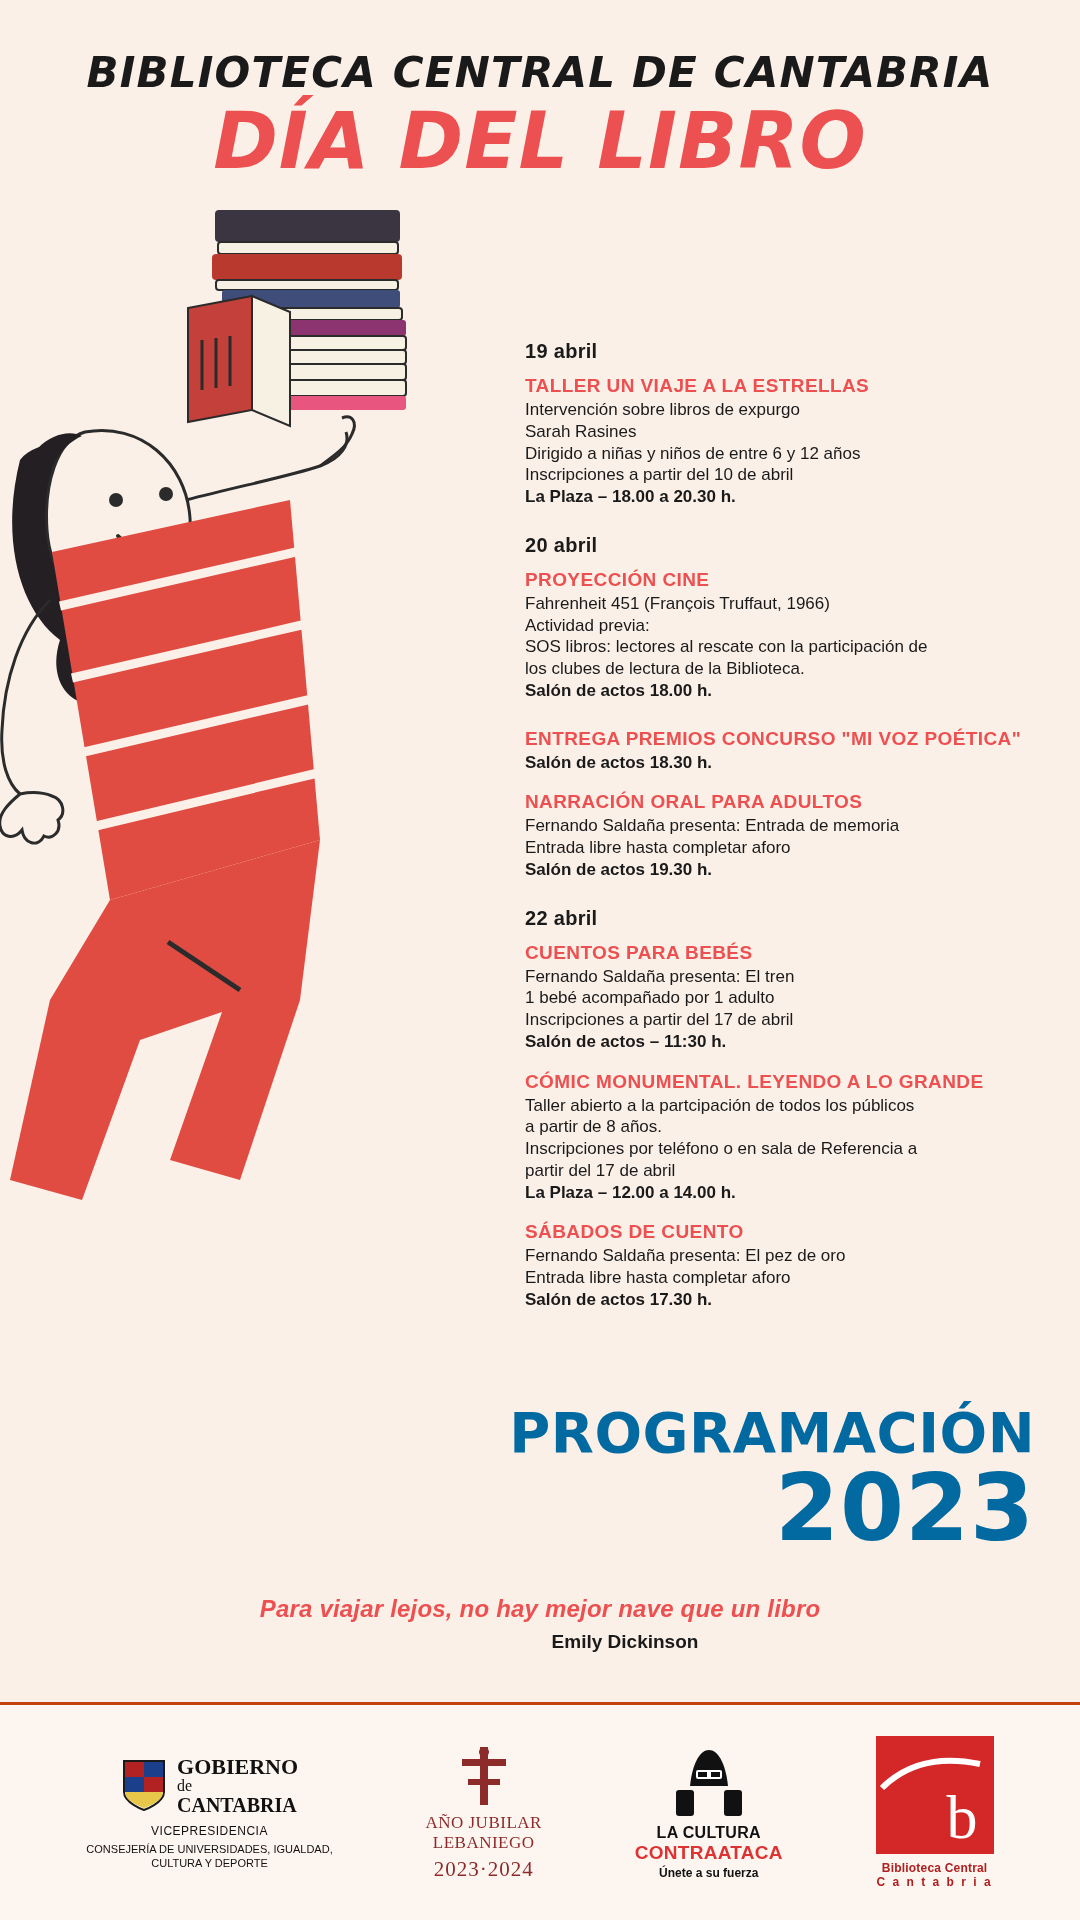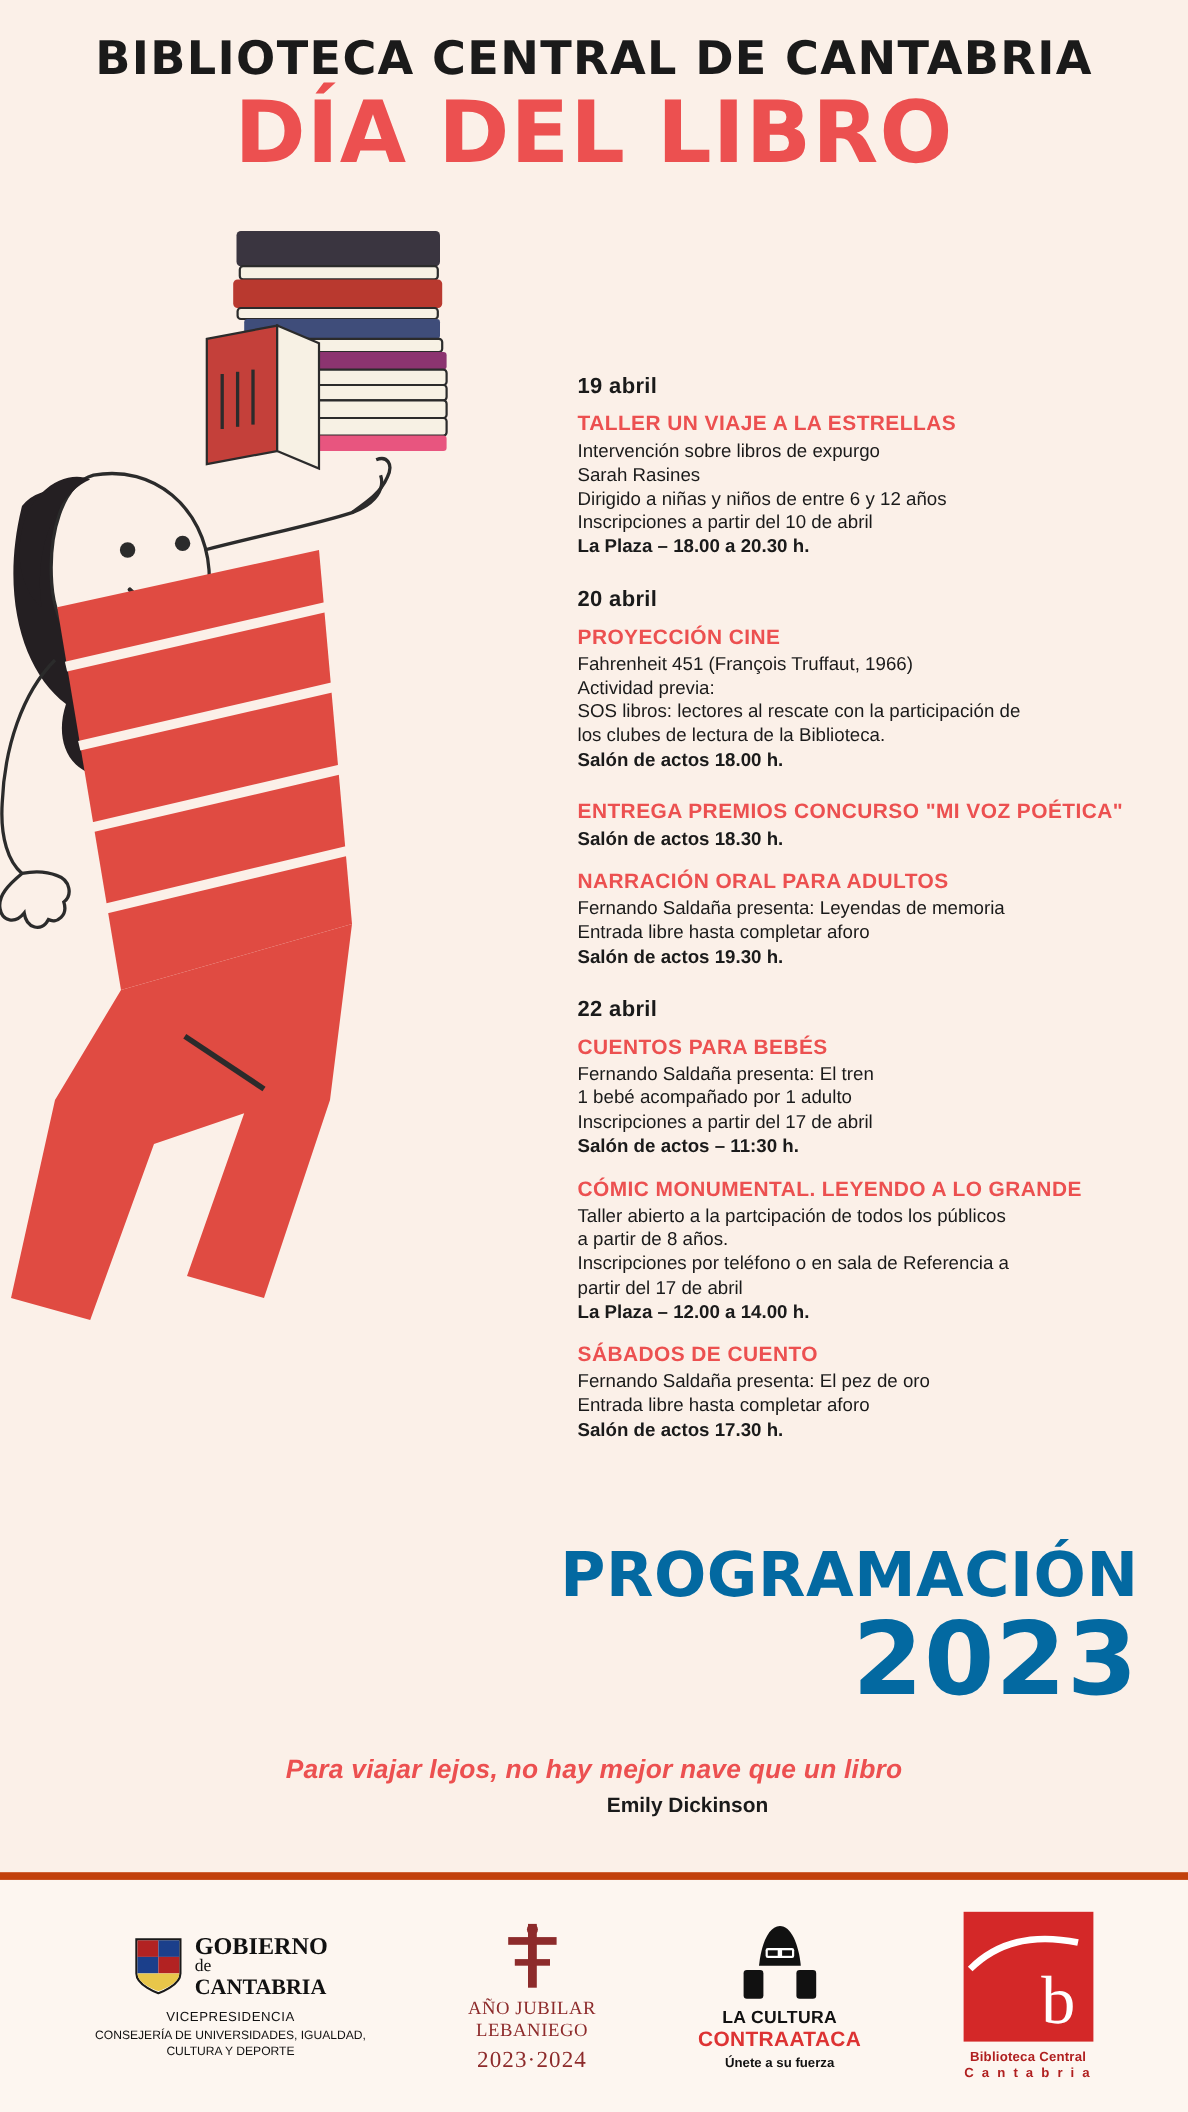--- a/index.html
+++ b/index.html
@@ -13,22 +13,23 @@
     position: relative;
     width: 1080px;
     height: 1920px;
     background: #fbf0e8;
     overflow: hidden;
   }
 
   
   .header {
     position: absolute;
-    top: 28px; left: 0; width: 100%;
+    top: 48px; left: 0; width: 100%;
     text-align: center;
+    font-style: italic;
   }
   .header-line1 {
     font-size: 42px;
     font-weight: bold;
     letter-spacing: 1.2px;
     color: #1a1a1a;
     font-family: "DejaVu Sans", sans-serif;
   }
   .header-line2 {
     font-size: 78px;
@@ -131,21 +132,21 @@
     padding-left: 170px;
   }
 
   
   .footer {
     position: absolute;
     left: 0; bottom: 0;
     width: 100%;
     height: 218px;
     background: #fdf6f0;
-    border-top: 7px solid #c2410c;
+    border-top: 3px solid #c2410c;
     display: flex;
     align-items: center;
     justify-content: space-around;
     padding: 0 40px;
   }
   .logo { text-align: center; }
 
   .gob-row { display: flex; align-items: center; gap: 10px; justify-content: center; }
   .gob-text { text-align: left; line-height: 1.05; }
   .gob-text .g1 { font-family: "Liberation Serif", serif; font-weight: bold; font-size: 22px; color: #111; }
@@ -255,21 +256,21 @@
       </div>
     </div>
 
     <div class="day-block">
       <div class="event">
         <div class="event-title">ENTREGA PREMIOS CONCURSO "MI VOZ POÉTICA"</div>
         <div class="event-place">Salón de actos 18.30 h.</div>
       </div>
       <div class="event">
         <div class="event-title">NARRACIÓN ORAL PARA ADULTOS</div>
-        <div class="event-line">Fernando Saldaña presenta: Leyendas de memoria</div>
+        <div class="event-line">Fernando Saldaña presenta: Entrada de memoria</div>
         <div class="event-line">Entrada libre hasta completar aforo</div>
         <div class="event-place">Salón de actos 19.30 h.</div>
       </div>
     </div>
 
     <div class="day-block">
       <div class="day-label">22 abril</div>
       <div class="event">
         <div class="event-title">CUENTOS PARA BEBÉS</div>
         <div class="event-line">Fernando Saldaña presenta: El tren</div>

